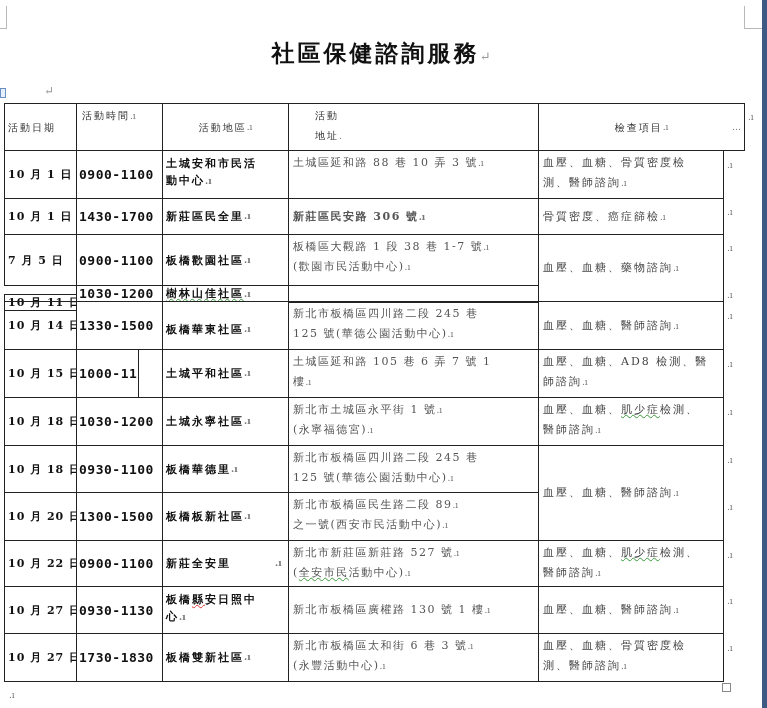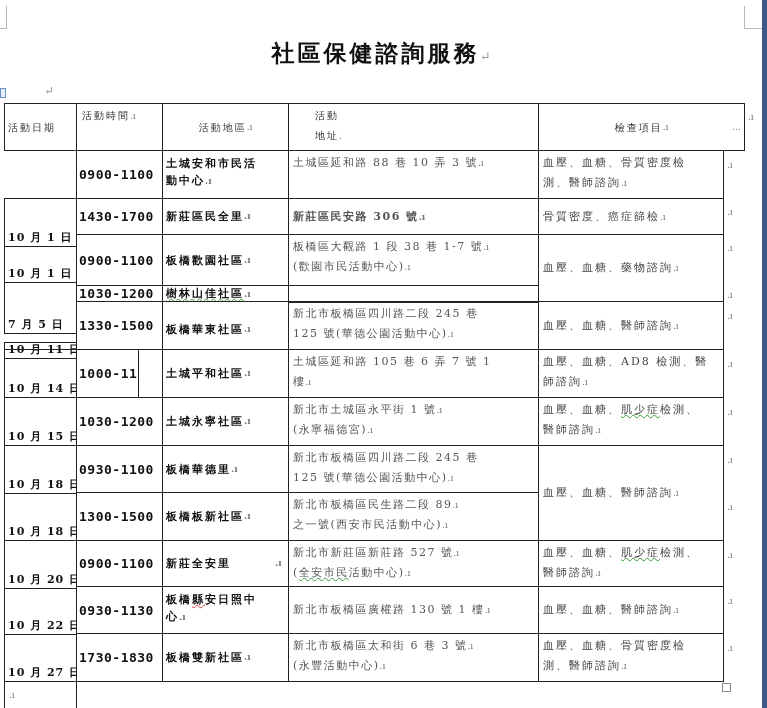--- a/index.html
+++ b/index.html
@@ -24,21 +24,21 @@
 
   .para-mark { position:absolute; left:44px; top:84px; font-size:12px; color:#999; }
   .table-handle { position:absolute; left:0; top:88px; width:4px; height:8px; border:1px solid #6a8fc7; background:#e8f0fb; }
 
   .cell {
     position:absolute; box-sizing:border-box;
     border:1.5px solid #222;
     font-size:11px; line-height:17px; overflow:hidden;
   }
   .hdr { font-size:10px; color:#333; letter-spacing:2px; }
-  .date { font-size:11px; font-weight:bold; display:flex; align-items:flex-end; padding-left:3px; letter-spacing:1px; white-space:nowrap;margin-top:48px; }
+  .date { font-size:11px; font-weight:bold; display:flex; align-items:center; padding-left:3px; letter-spacing:1px; white-space:nowrap; }
   .time { font-family:"DejaVu Sans Mono","Liberation Mono",monospace; font-size:13px; font-weight:bold; display:flex; align-items:center; padding-left:2px; letter-spacing:0.5px; white-space:nowrap; }
   .area { font-size:11px; font-weight:bold; padding:4px 3px 0 3px; letter-spacing:2px; line-height:17px; display:flex; align-items:center; }
   .addr { font-size:11px; color:#555; padding:2px 4px 0 4px; letter-spacing:1.5px; line-height:20px; }
   .check { font-size:11px; color:#444; padding:2px 4px 0 4px; letter-spacing:2px; line-height:20px; display:flex; align-items:center; }
   .cm { color:#777; font-size:9px; letter-spacing:0; }
   .endmark { position:absolute; font-size:9px; color:#777; }
   .squig { text-decoration: underline wavy #3a9a3a; text-decoration-thickness:1px; }
   .squig-red { text-decoration: underline wavy #d33; text-decoration-thickness:1px; }
   .resize-handle { position:absolute; left:722px; top:683px; width:7px; height:7px; border:1px solid #888; background:#fff; }
   .bottom-mark { position:absolute; left:9px; top:690px; font-size:9px; color:#777; }

